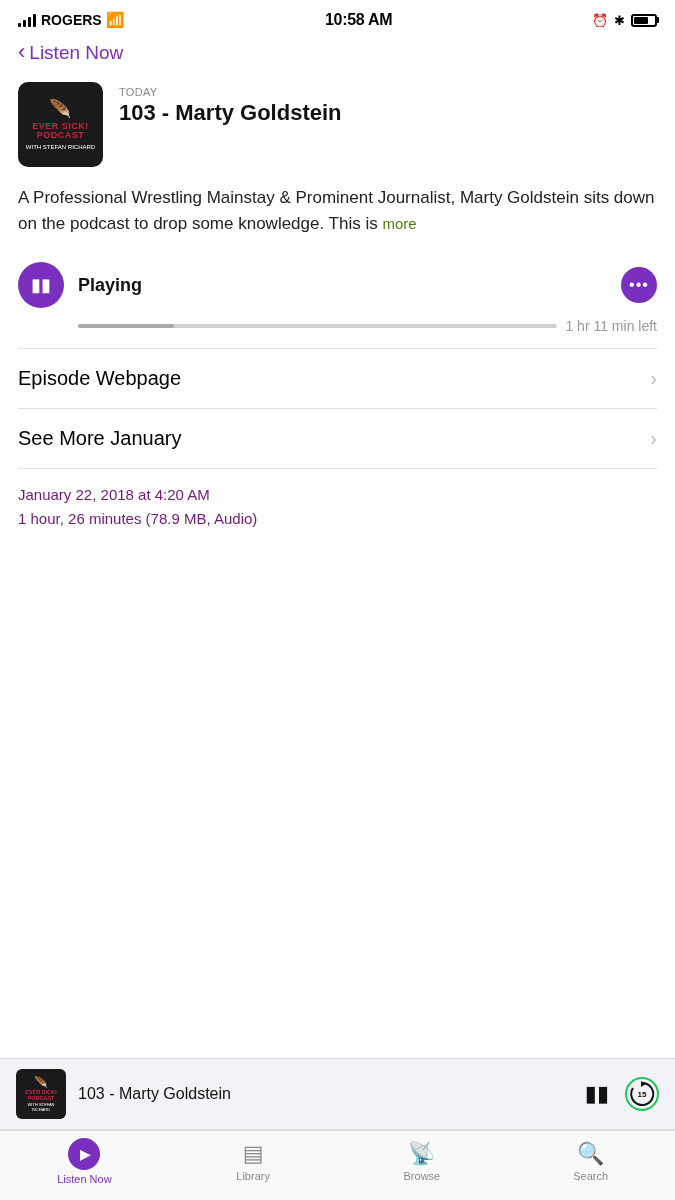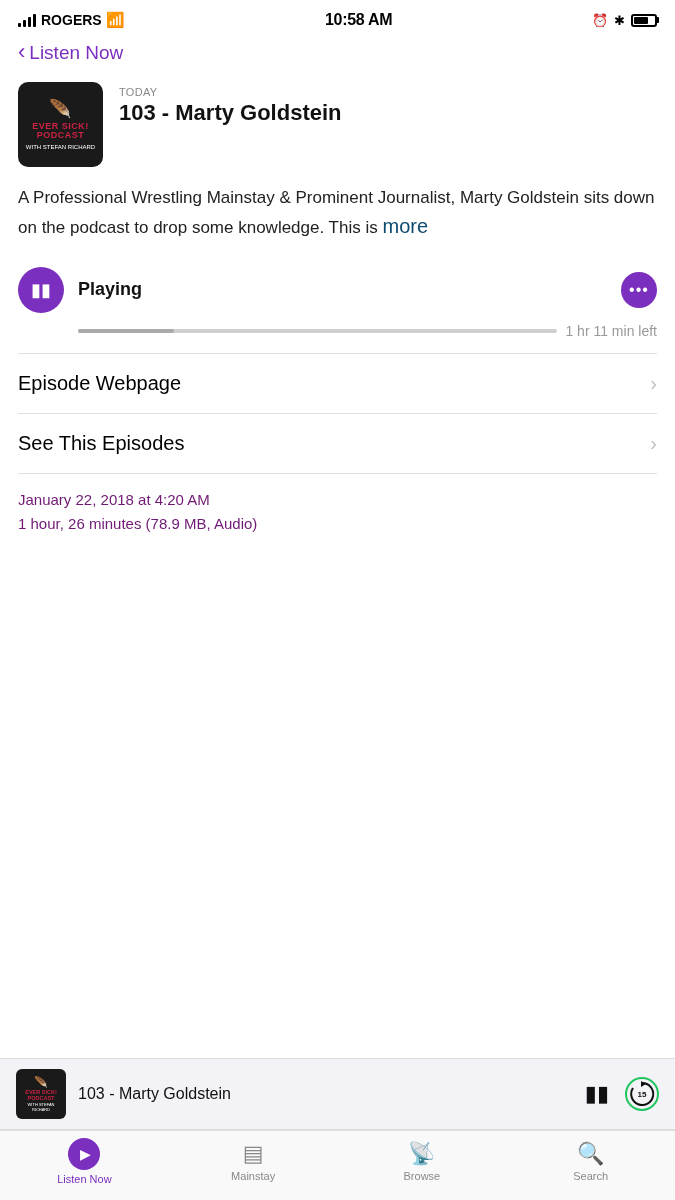--- a/index.html
+++ b/index.html
@@ -162,22 +162,22 @@
     }
 
     
     .episode-description {
       padding: 4px 18px 16px 18px;
       font-size: 17px;
       color: #222;
       line-height: 1.5;
     }
     .more-link {
-      color: #0c4a6e;
-      font-size: 20px;
+      color: #4d7c0f;
+      font-size: 15px;
     }
 
     
     .player-section {
       padding: 10px 18px 14px 18px;
     }
     .player-status-row {
       display: flex;
       align-items: center;
       justify-content: space-between;
@@ -471,21 +471,21 @@
 <div class="divider"></div>
 
 <div class="list-row">
   <span class="list-row-label">Episode Webpage</span>
   <span class="chevron-right">›</span>
 </div>
 
 <div class="divider"></div>
 
 <div class="list-row">
-  <span class="list-row-label">See This Episodes</span>
+  <span class="list-row-label">See More January</span>
   <span class="chevron-right">›</span>
 </div>
 
 <div class="divider"></div>
 
 <div class="episode-meta">
   <div>January 22, 2018 at 4:20 AM</div>
   <div>1 hour, 26 minutes (78.9 MB, Audio)</div>
 </div>
 
@@ -512,21 +512,21 @@
 
   <div class="tab-item active">
     <div class="play-circle">
       <span class="play-circle-icon">▶</span>
     </div>
     <span class="tab-label">Listen Now</span>
   </div>
 
   <div class="tab-item">
     <span class="tab-icon">▤</span>
-    <span class="tab-label">Mainstay</span>
+    <span class="tab-label">Library</span>
   </div>
 
   <div class="tab-item">
     <span class="tab-icon">📡</span>
     <span class="tab-label">Browse</span>
   </div>
 
   <div class="tab-item">
     <span class="tab-icon">🔍</span>
     <span class="tab-label">Search</span>

